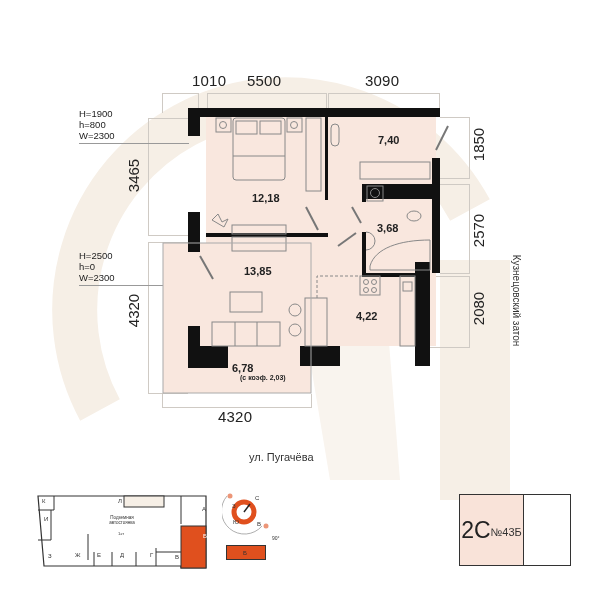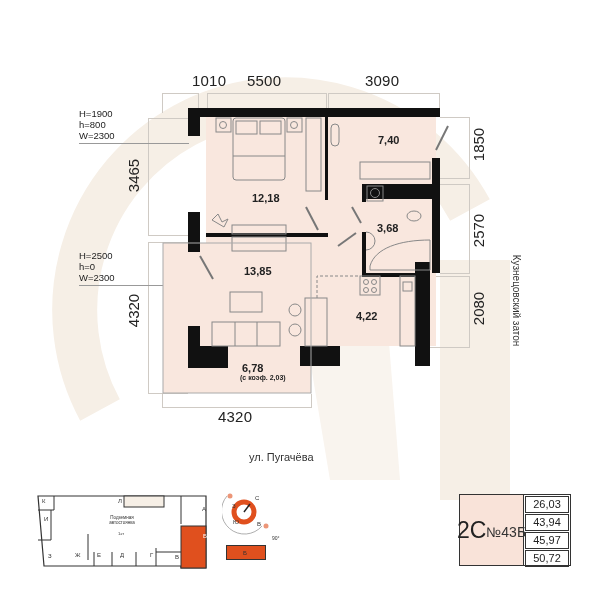--- a/index.html
+++ b/index.html
@@ -12,21 +12,21 @@
   .wall{position:absolute;background:#111;}
   .floor{position:absolute;background:#f9e7de;}
   .guide{position:absolute;border:1px solid #cfcac4;box-sizing:border-box;}
   .street{position:absolute;font-size:11px;color:#333;white-space:nowrap;}
   .bg-logo{position:absolute;}
   .site-plan{position:absolute;}
   .sp-label{position:absolute;font-size:6px;color:#333;}
   .info-box{position:absolute;left:459px;top:494px;width:112px;height:72px;border:1.5px solid #333;box-sizing:border-box;display:flex;}
   .info-left{width:63px;background:#f9e3d9;border-right:1.5px solid #333;display:flex;flex-direction:row;align-items:center;justify-content:center;}
   .info-type{font-size:23px;color:#222;line-height:24px;}
-  .info-num{font-size:14px;color:#333;margin-top:4px;}
+  .info-num{font-size:11px;color:#333;margin-top:4px;}
   .info-right{flex:1;display:flex;flex-direction:column;padding:1px;gap:1px;}
   .info-cell{flex:1;border:1px solid #333;font-size:11px;text-align:center;line-height:15px;color:#222;}
 </style>
 </head>
 <body>
 
 <svg class="bg-logo" style="left:0;top:0" width="600" height="600">
   <path d="M100,410 A210,210 0 1 1 470,210" fill="none" stroke="#f6efe6" stroke-width="45"></path>
   <rect x="440" y="260" width="70" height="240" fill="#f6efe6"></rect>
   <path d="M300,300 L380,230 L400,480 L330,480 Z" fill="#f9f4ee"></path>
@@ -144,21 +144,21 @@
 
     <rect x="163" y="243" width="148" height="150" stroke="#aaa"></rect>
   </g>
 </svg>
 
 <div class="room-label" style="left:252px;top:192px;">12,18</div>
 <div class="room-label" style="left:378px;top:134px;">7,40</div>
 <div class="room-label" style="left:377px;top:222px;">3,68</div>
 <div class="room-label" style="left:244px;top:265px;">13,85</div>
 <div class="room-label" style="left:356px;top:310px;">4,22</div>
-<div class="room-label" style="left:242px;top:362px;">6,78</div>
+<div class="room-label" style="left:232px;top:362px;">6,78</div>
 <div class="room-label" style="left:240px;top:374px;font-size:7px;">(с коэф. 2,03)</div>
 
 <div class="street" style="left:249px;top:451px;">ул. Пугачёва</div>
 <div class="street" style="left:513px;top:295px;transform:rotate(90deg);transform-origin:center;margin-left:-42px;font-size:10px;">Кузнецовский затон</div>
 
 <svg class="site-plan" style="left:36px;top:494px" width="180" height="78">
   <path d="M2,2 L170,2 L170,74 L145,74 L145,72 L8,72 Z" fill="#fff" stroke="#333" stroke-width="1.2"></path>
   <rect x="88" y="2" width="40" height="11" fill="#f6efe6" stroke="#333"></rect>
   <rect x="145" y="32" width="25" height="42" fill="#e0501e" stroke="#333"></rect>
   <g stroke="#333" fill="none" stroke-width="1">
@@ -194,19 +194,13 @@
 <div class="sp-label" style="left:257px;top:521px;">В</div>
 <div class="sp-label" style="left:272px;top:535px;font-size:5px;">90°</div>
 <div class="abs" style="left:226px;top:545px;width:40px;height:15px;background:#e0501e;border:1px solid #333;box-sizing:border-box;"></div>
 <div class="sp-label" style="left:243px;top:550px;">Б</div>
 
 <div class="info-box">
   <div class="info-left">
     <div class="info-type">2С</div>
     <div class="info-num">№43Б</div>
   </div>
-  <div class="info-right">
-    <div class="info-cell">26,03</div>
-    <div class="info-cell">43,94</div>
-    <div class="info-cell">45,97</div>
-    <div class="info-cell">50,72</div>
-  </div>
 </div>
 
 </body></html>

